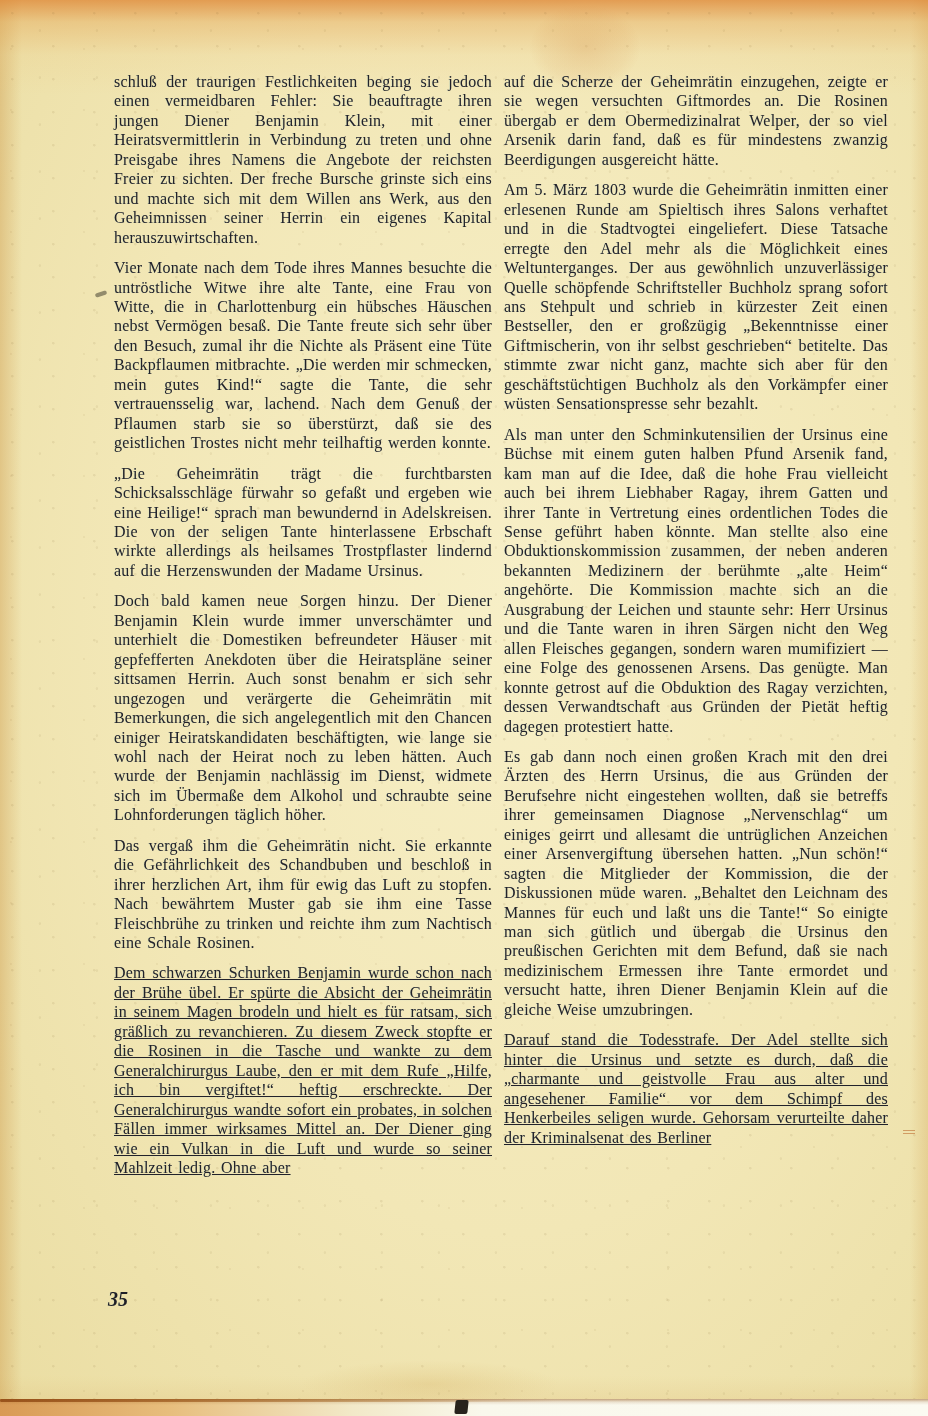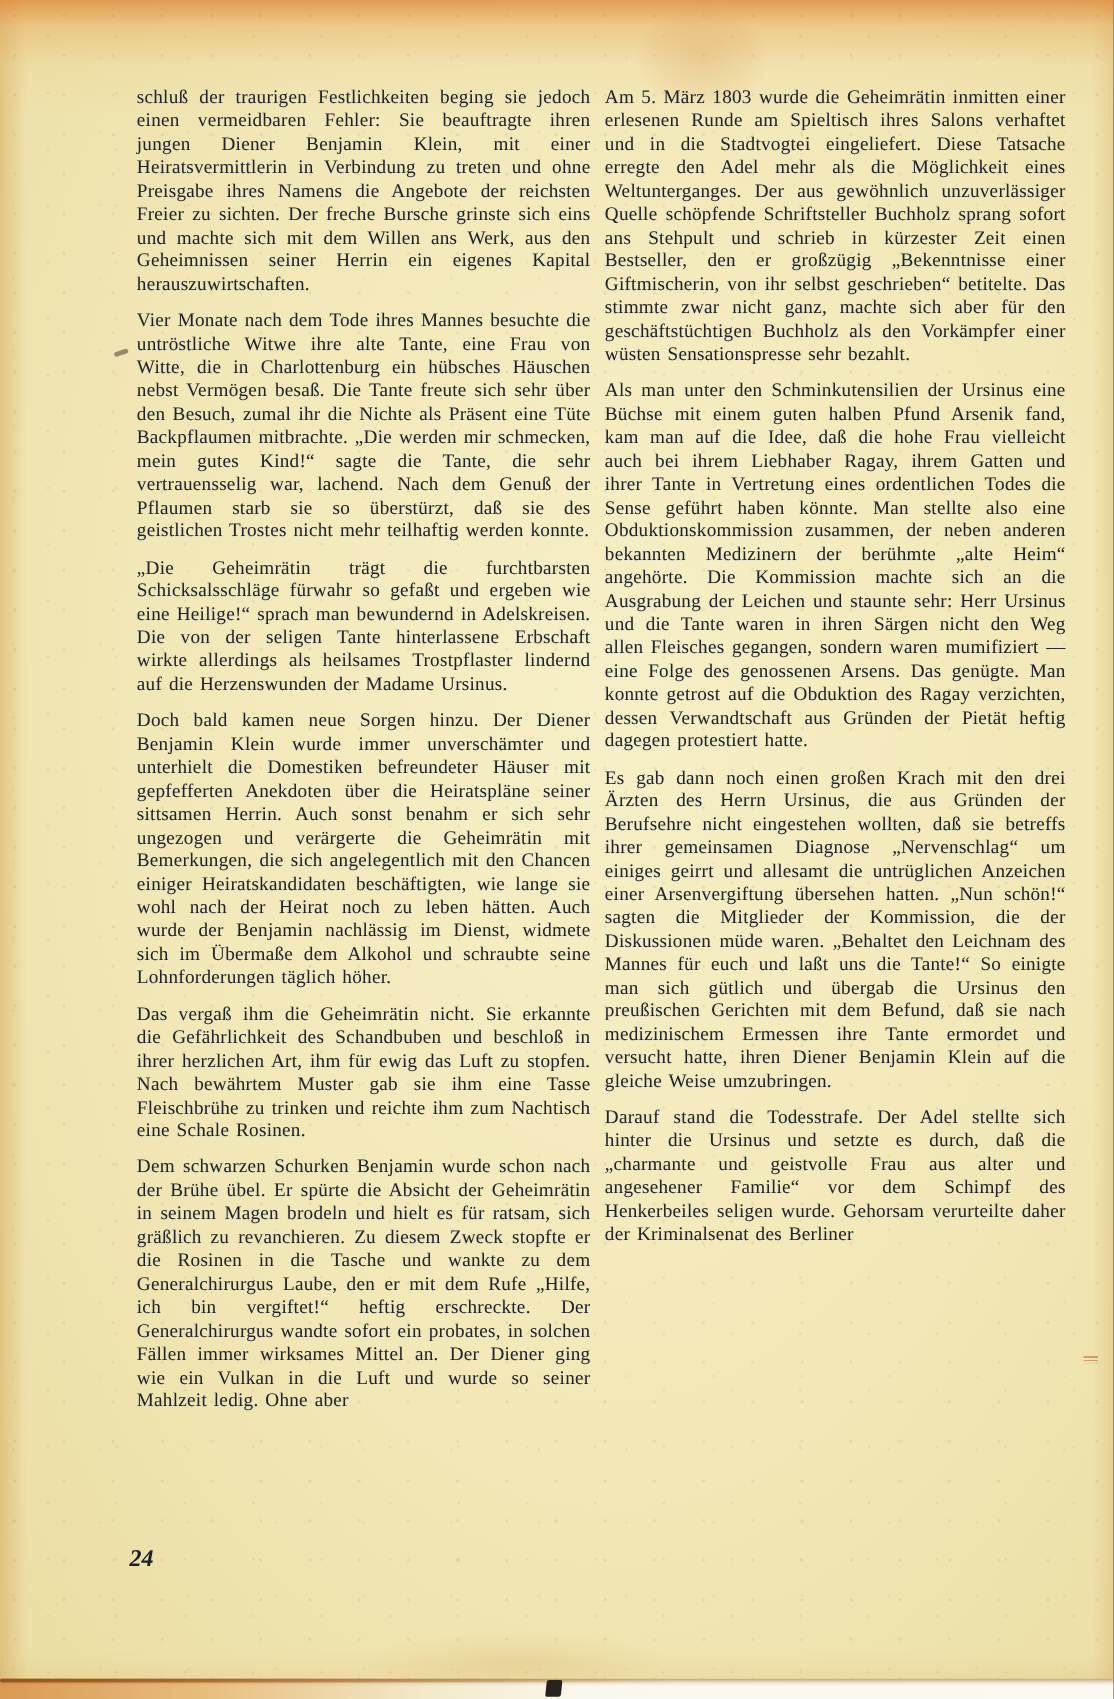--- a/index.html
+++ b/index.html
@@ -29,21 +29,21 @@
     font-size:16px;line-height:19.45px;
     color:#22222a;
     text-align:justify;
     letter-spacing:.2px;
     word-spacing:1.5px;
     text-shadow:-0.6px 0.3px 0 rgba(130,205,215,.22);
   }
   .col-left{left:114px;width:378px;}
   .col-right{left:504px;width:384px;}
   .col p{margin:0 0 11px 0;}
-  .col p:last-child{margin-bottom:0;}
+  .col p:last-child{margin-bottom:0;text-decoration:underline;}
   .page-number{
     position:absolute;left:108px;top:1288px;
     font-size:20px;font-weight:bold;font-style:italic;
     color:#1e1e26;
     text-shadow:-0.6px 0.3px 0 rgba(130,205,215,.2);
   }
   .bottom-strip{
     position:absolute;left:0;top:1399px;width:928px;height:17px;
     background:
       linear-gradient(180deg, rgba(150,90,30,.55) 0px, rgba(150,90,30,.15) 3px, rgba(0,0,0,0) 6px),
@@ -92,26 +92,27 @@
   <div class="col col-left">
     <p>schluß der traurigen Festlichkeiten beging sie jedoch einen vermeidbaren Fehler: Sie beauftragte ihren jungen Diener Benjamin Klein, mit einer Heiratsvermittlerin in Verbindung zu treten und ohne Preisgabe ihres Namens die Angebote der reichsten Freier zu sichten. Der freche Bursche grinste sich eins und machte sich mit dem Willen ans Werk, aus den Geheimnissen seiner Herrin ein eigenes Kapital herauszuwirtschaften.</p>
     <p>Vier Monate nach dem Tode ihres Mannes besuchte die untröstliche Witwe ihre alte Tante, eine Frau von Witte, die in Charlottenburg ein hübsches Häuschen nebst Vermögen besaß. Die Tante freute sich sehr über den Besuch, zumal ihr die Nichte als Präsent eine Tüte Backpflaumen mitbrachte. „Die werden mir schmecken, mein gutes Kind!“ sagte die Tante, die sehr vertrauensselig war, lachend. Nach dem Genuß der Pflaumen starb sie so überstürzt, daß sie des geistlichen Trostes nicht mehr teilhaftig werden konnte.</p>
     <p>„Die Geheimrätin trägt die furchtbarsten Schicksalsschläge fürwahr so gefaßt und ergeben wie eine Heilige!“ sprach man bewundernd in Adelskreisen. Die von der seligen Tante hinterlassene Erbschaft wirkte allerdings als heilsames Trostpflaster lindernd auf die Herzenswunden der Madame Ursinus.</p>
     <p>Doch bald kamen neue Sorgen hinzu. Der Diener Benjamin Klein wurde immer unverschämter und unterhielt die Domestiken befreundeter Häuser mit gepfefferten Anekdoten über die Heiratspläne seiner sittsamen Herrin. Auch sonst benahm er sich sehr ungezogen und verärgerte die Geheimrätin mit Bemerkungen, die sich angelegentlich mit den Chancen einiger Heiratskandidaten beschäftigten, wie lange sie wohl nach der Heirat noch zu leben hätten. Auch wurde der Benjamin nachlässig im Dienst, widmete sich im Übermaße dem Alkohol und schraubte seine Lohnforderungen täglich höher.</p>
     <p>Das vergaß ihm die Geheimrätin nicht. Sie erkannte die Gefährlichkeit des Schandbuben und beschloß in ihrer herzlichen Art, ihm für ewig das Luft zu stopfen. Nach bewährtem Muster gab sie ihm eine Tasse Fleischbrühe zu trinken und reichte ihm zum Nachtisch eine Schale Rosinen.</p>
     <p>Dem schwarzen Schurken Benjamin wurde schon nach der Brühe übel. Er spürte die Absicht der Geheimrätin in seinem Magen brodeln und hielt es für ratsam, sich gräßlich zu revanchieren. Zu diesem Zweck stopfte er die Rosinen in die Tasche und wankte zu dem Generalchirurgus Laube, den er mit dem Rufe „Hilfe, ich bin vergiftet!“ heftig erschreckte. Der Generalchirurgus wandte sofort ein probates, in solchen Fällen immer wirksames Mittel an. Der Diener ging wie ein Vulkan in die Luft und wurde so seiner Mahlzeit ledig. Ohne aber</p>
   </div>
 
   <div class="col col-right">
+    <p>auf die Scherze der Geheimrätin einzugehen, zeigte er sie wegen versuchten Giftmordes an. Die Rosinen übergab er dem Obermedizinalrat Welper, der so viel Arsenik darin fand, daß es für mindestens zwanzig Beerdigungen ausgereicht hätte.</p>
     <p>Am 5. März 1803 wurde die Geheimrätin inmitten einer erlesenen Runde am Spieltisch ihres Salons verhaftet und in die Stadtvogtei eingeliefert. Diese Tatsache erregte den Adel mehr als die Möglichkeit eines Weltunterganges. Der aus gewöhnlich unzuverlässiger Quelle schöpfende Schriftsteller Buchholz sprang sofort ans Stehpult und schrieb in kürzester Zeit einen Bestseller, den er großzügig „Bekenntnisse einer Giftmischerin, von ihr selbst geschrieben“ betitelte. Das stimmte zwar nicht ganz, machte sich aber für den geschäftstüchtigen Buchholz als den Vorkämpfer einer wüsten Sensationspresse sehr bezahlt.</p>
     <p>Als man unter den Schminkutensilien der Ursinus eine Büchse mit einem guten halben Pfund Arsenik fand, kam man auf die Idee, daß die hohe Frau vielleicht auch bei ihrem Liebhaber Ragay, ihrem Gatten und ihrer Tante in Vertretung eines ordentlichen Todes die Sense geführt haben könnte. Man stellte also eine Obduktionskommission zusammen, der neben anderen bekannten Medizinern der berühmte „alte Heim“ angehörte. Die Kommission machte sich an die Ausgrabung der Leichen und staunte sehr: Herr Ursinus und die Tante waren in ihren Särgen nicht den Weg allen Fleisches gegangen, sondern waren mumifiziert — eine Folge des genossenen Arsens. Das genügte. Man konnte getrost auf die Obduktion des Ragay verzichten, dessen Verwandtschaft aus Gründen der Pietät heftig dagegen protestiert hatte.</p>
     <p>Es gab dann noch einen großen Krach mit den drei Ärzten des Herrn Ursinus, die aus Gründen der Berufsehre nicht eingestehen wollten, daß sie betreffs ihrer gemeinsamen Diagnose „Nervenschlag“ um einiges geirrt und allesamt die untrüglichen Anzeichen einer Arsenvergiftung übersehen hatten. „Nun schön!“ sagten die Mitglieder der Kommission, die der Diskussionen müde waren. „Behaltet den Leichnam des Mannes für euch und laßt uns die Tante!“ So einigte man sich gütlich und übergab die Ursinus den preußischen Gerichten mit dem Befund, daß sie nach medizinischem Ermessen ihre Tante ermordet und versucht hatte, ihren Diener Benjamin Klein auf die gleiche Weise umzubringen.</p>
     <p>Darauf stand die Todesstrafe. Der Adel stellte sich hinter die Ursinus und setzte es durch, daß die „charmante und geistvolle Frau aus alter und angesehener Familie“ vor dem Schimpf des Henkerbeiles seligen wurde. Gehorsam verurteilte daher der Kriminalsenat des Berliner</p>
   </div>
 
-  <div class="page-number">24</div>
+  <div class="page-number">35</div>
 
   <div class="bottom-strip">
     <div class="bottom-strip-line"></div>
   </div>
   <div class="dark-mark"></div>
 
 </div>
 
 </body></html>

